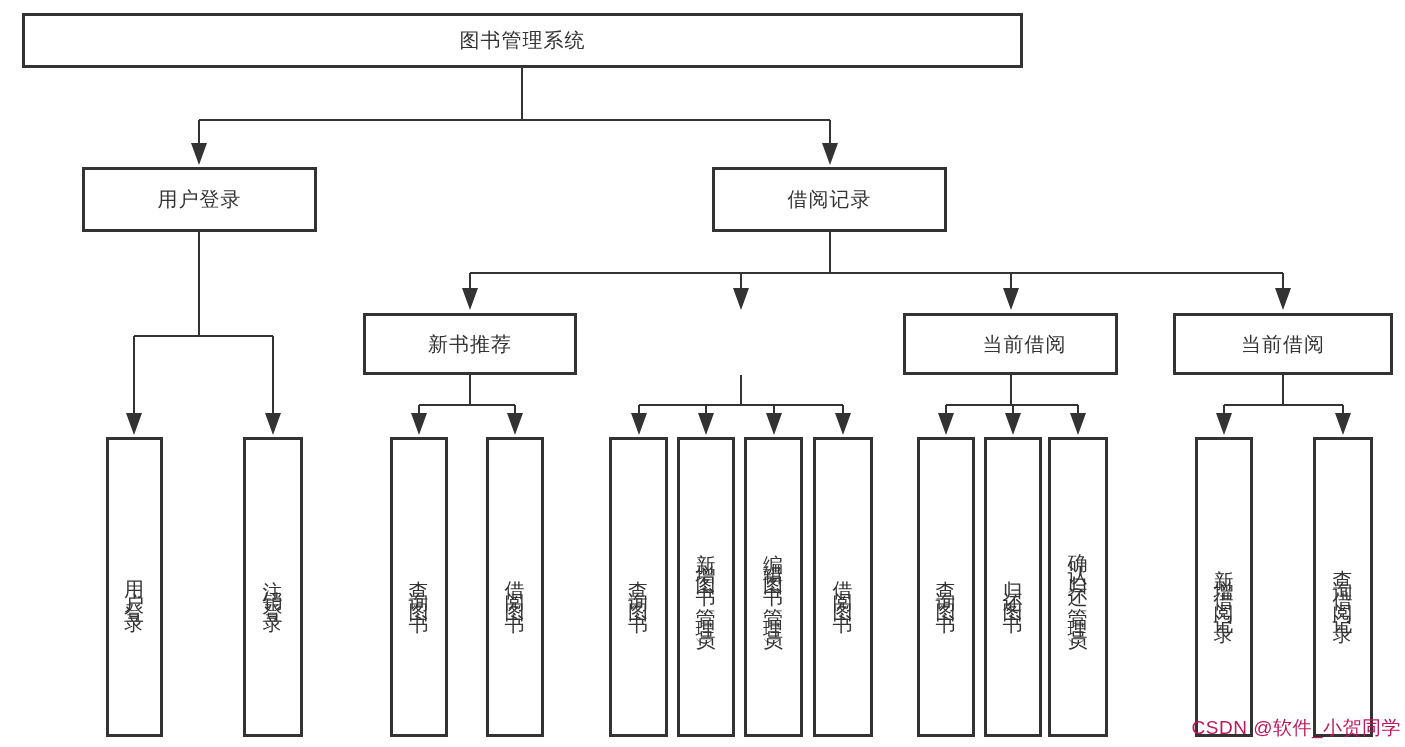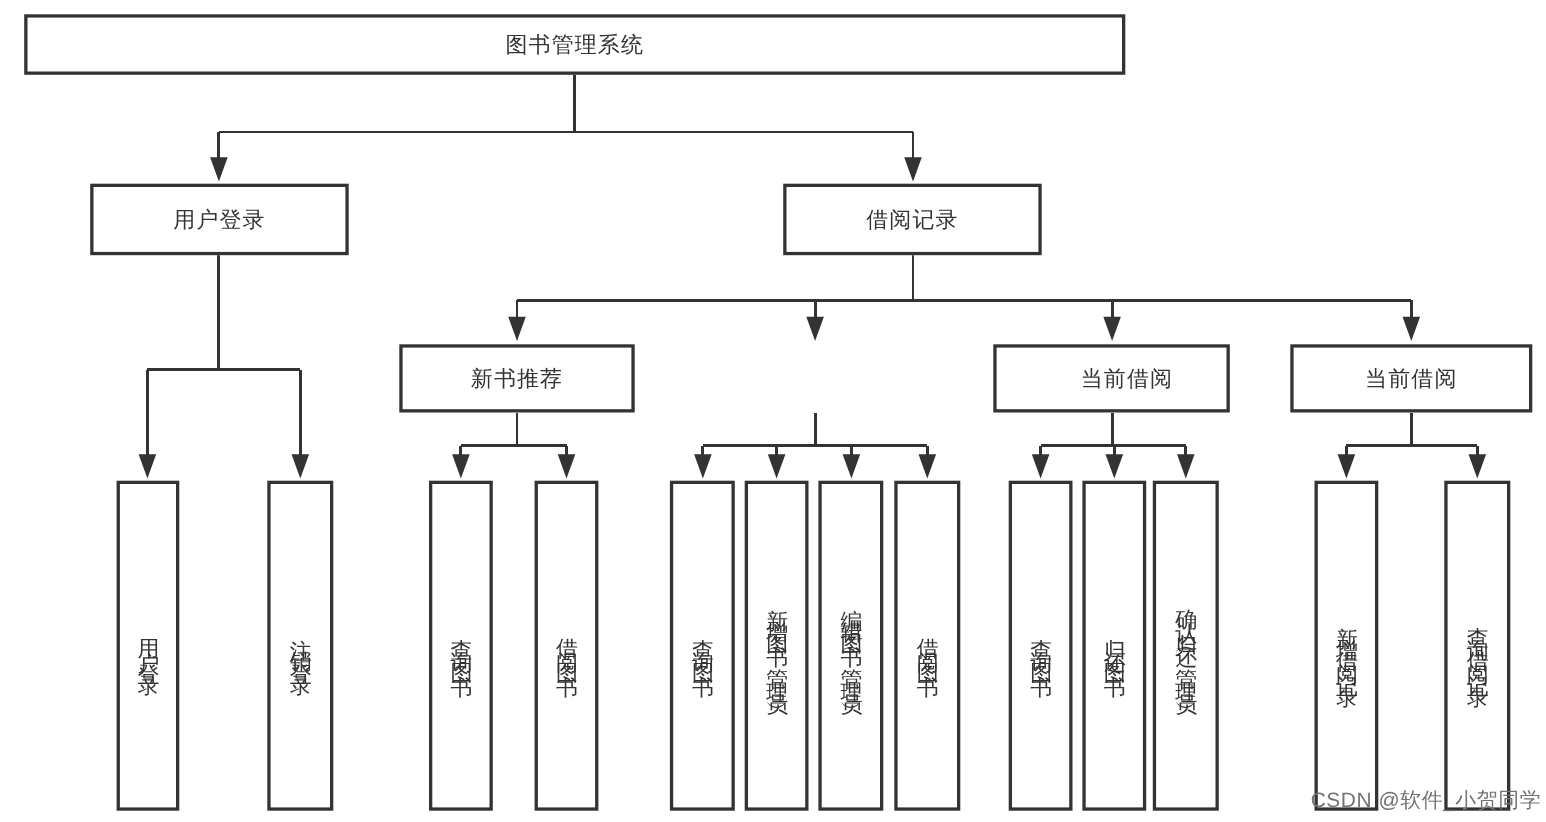--- a/index.html
+++ b/index.html
@@ -34,21 +34,21 @@
     writing-mode: vertical-rl;
     letter-spacing: 11px;
     white-space: normal;
     line-height: 1;
   }
   .watermark {
     position: absolute;
     right: 4px;
     bottom: 6px;
     font-size: 19px;
-    color: #737373;
+    color: #be185d;
     letter-spacing: 0.5px;
     z-index: 5;
   }
 </style>
 </head>
 <body>
 
 <div class="canvas">
 
   <svg class="connectors" width="1405" height="747" viewBox="0 0 1405 747" xmlns="http://www.w3.org/2000/svg">

